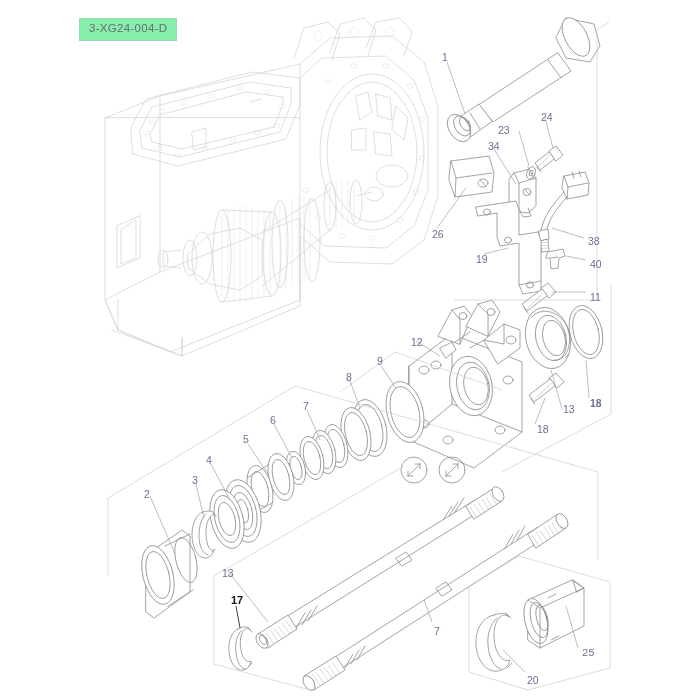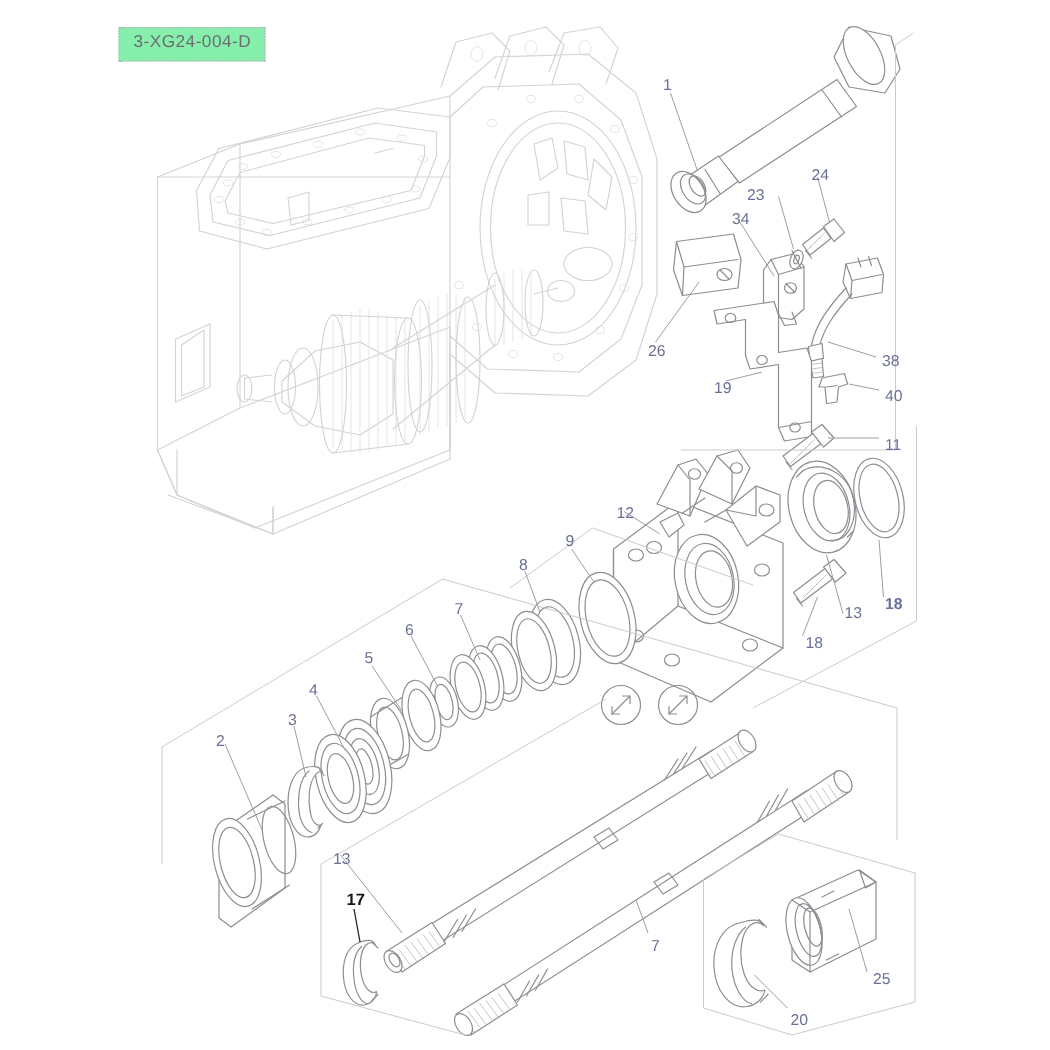--- a/index.html
+++ b/index.html
@@ -515,17 +515,17 @@
       <div class="callout" style="left: 434px; top: 626px;">7</div>
       <div class="callout" style="left: 222px; top: 568px;">13</div>
       <div class="callout hl" style="left: 231px; top: 595px;">17</div>
       <div class="callout" style="left: 590px; top: 398px; font-weight: bold;">18</div>
       <div class="callout" style="left: 476px; top: 254px;">19</div>
       <div class="callout" style="left: 590px; top: 259px;">40</div>
       <div class="callout" style="left: 588px; top: 236px;">38</div>
       <div class="callout" style="left: 488px; top: 141px;">34</div>
       <div class="callout" style="left: 498px; top: 125px;">23</div>
       <div class="callout" style="left: 541px; top: 112px;">24</div>
-      <div class="callout" style="left: 582px; top: 648px;">25</div>
+      <div class="callout" style="left: 582px; top: 648px; font-family: Liberation Mono, monospace;">25</div>
       <div class="callout" style="left: 432px; top: 229px;">26</div>
     </div>
 
 </div>
 
 </body></html>

